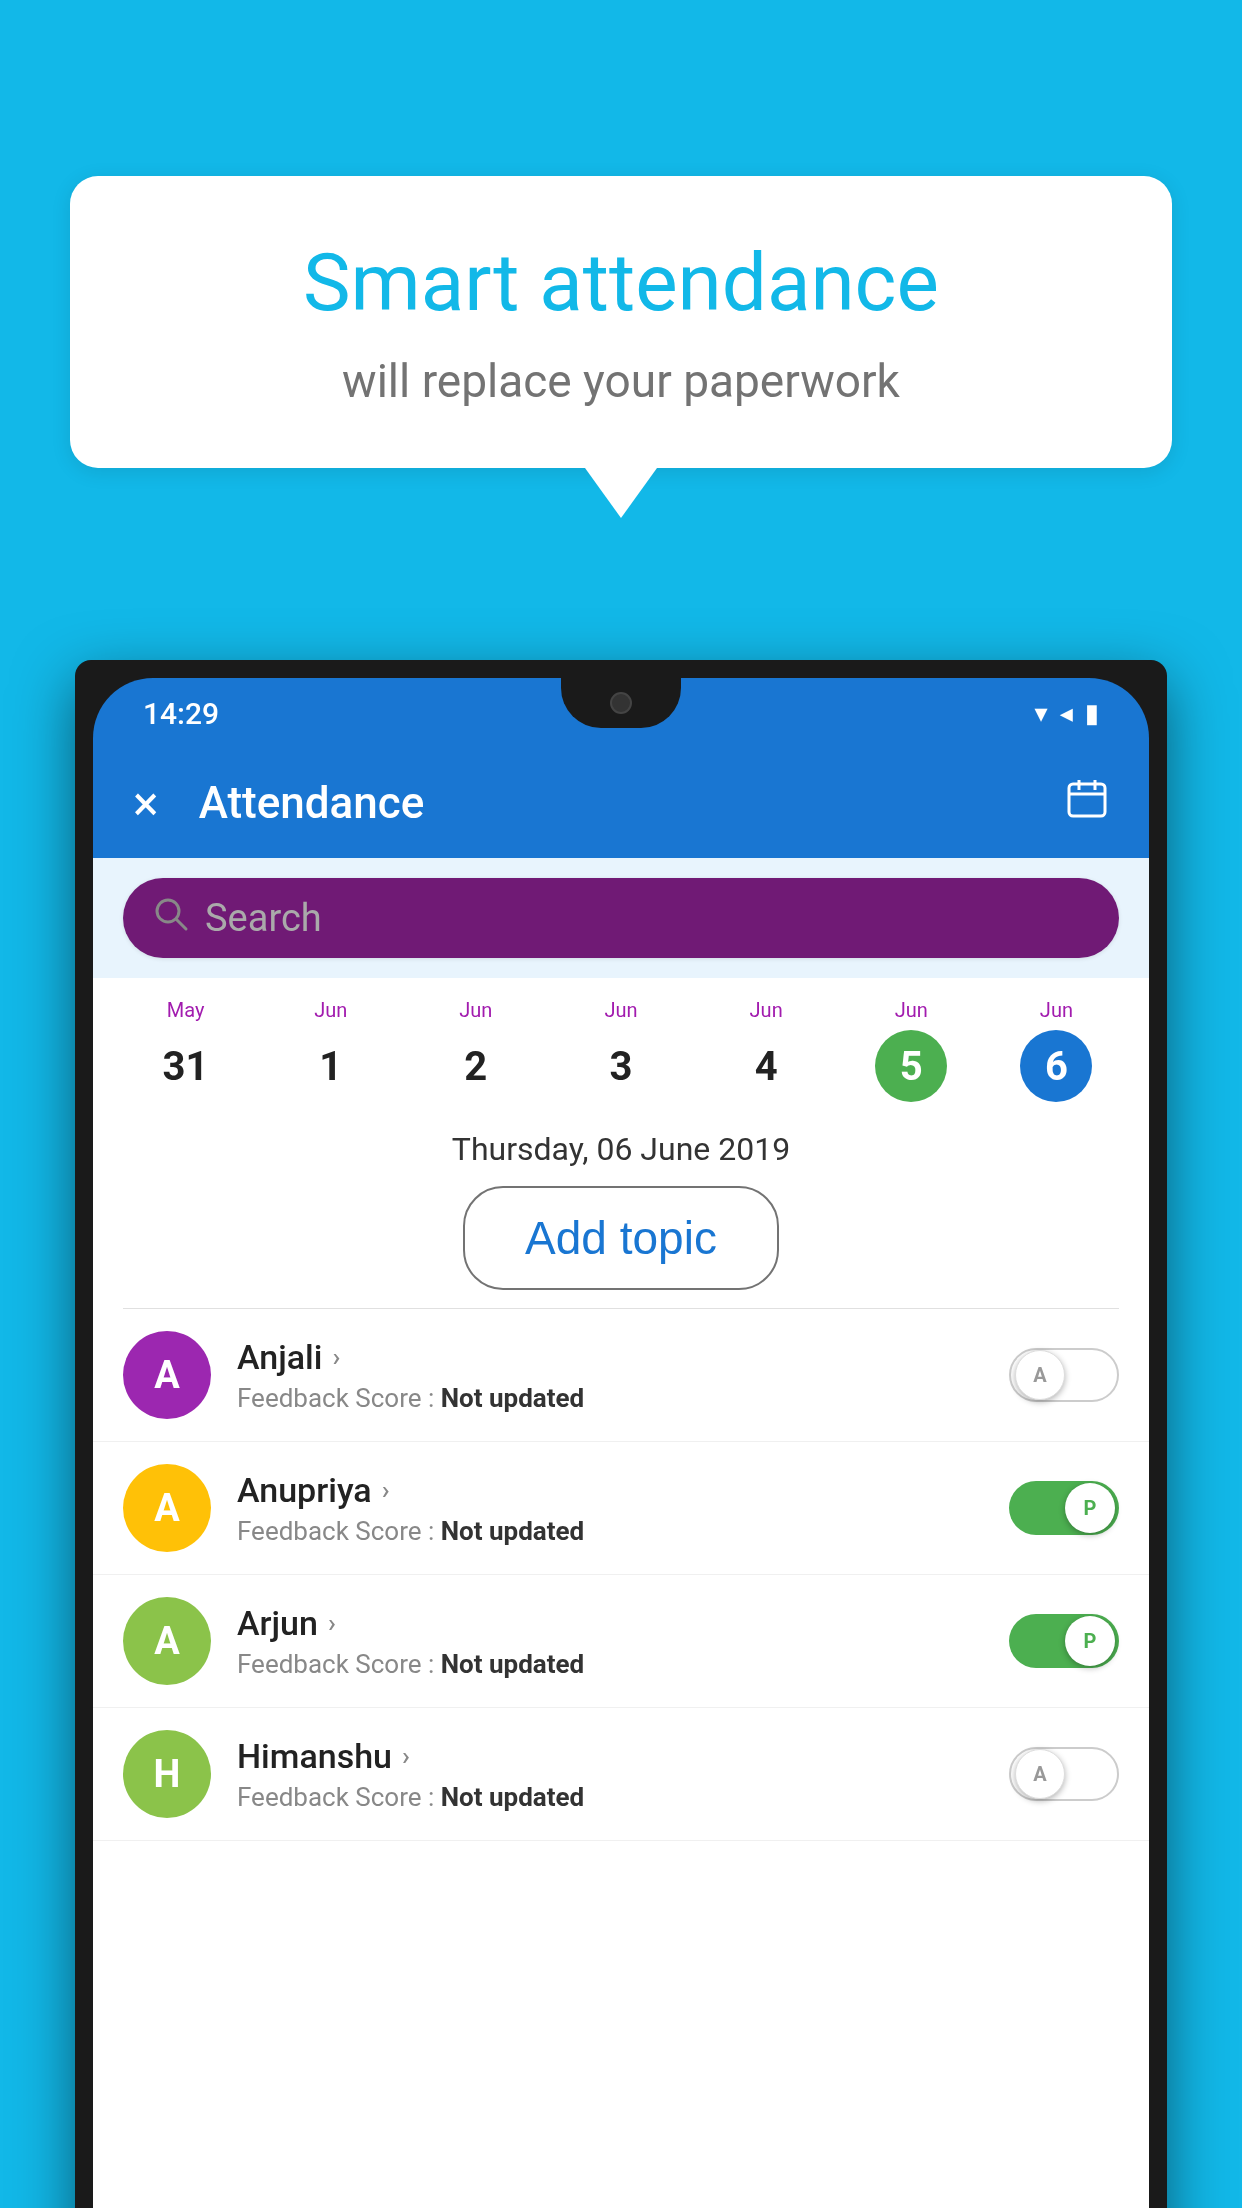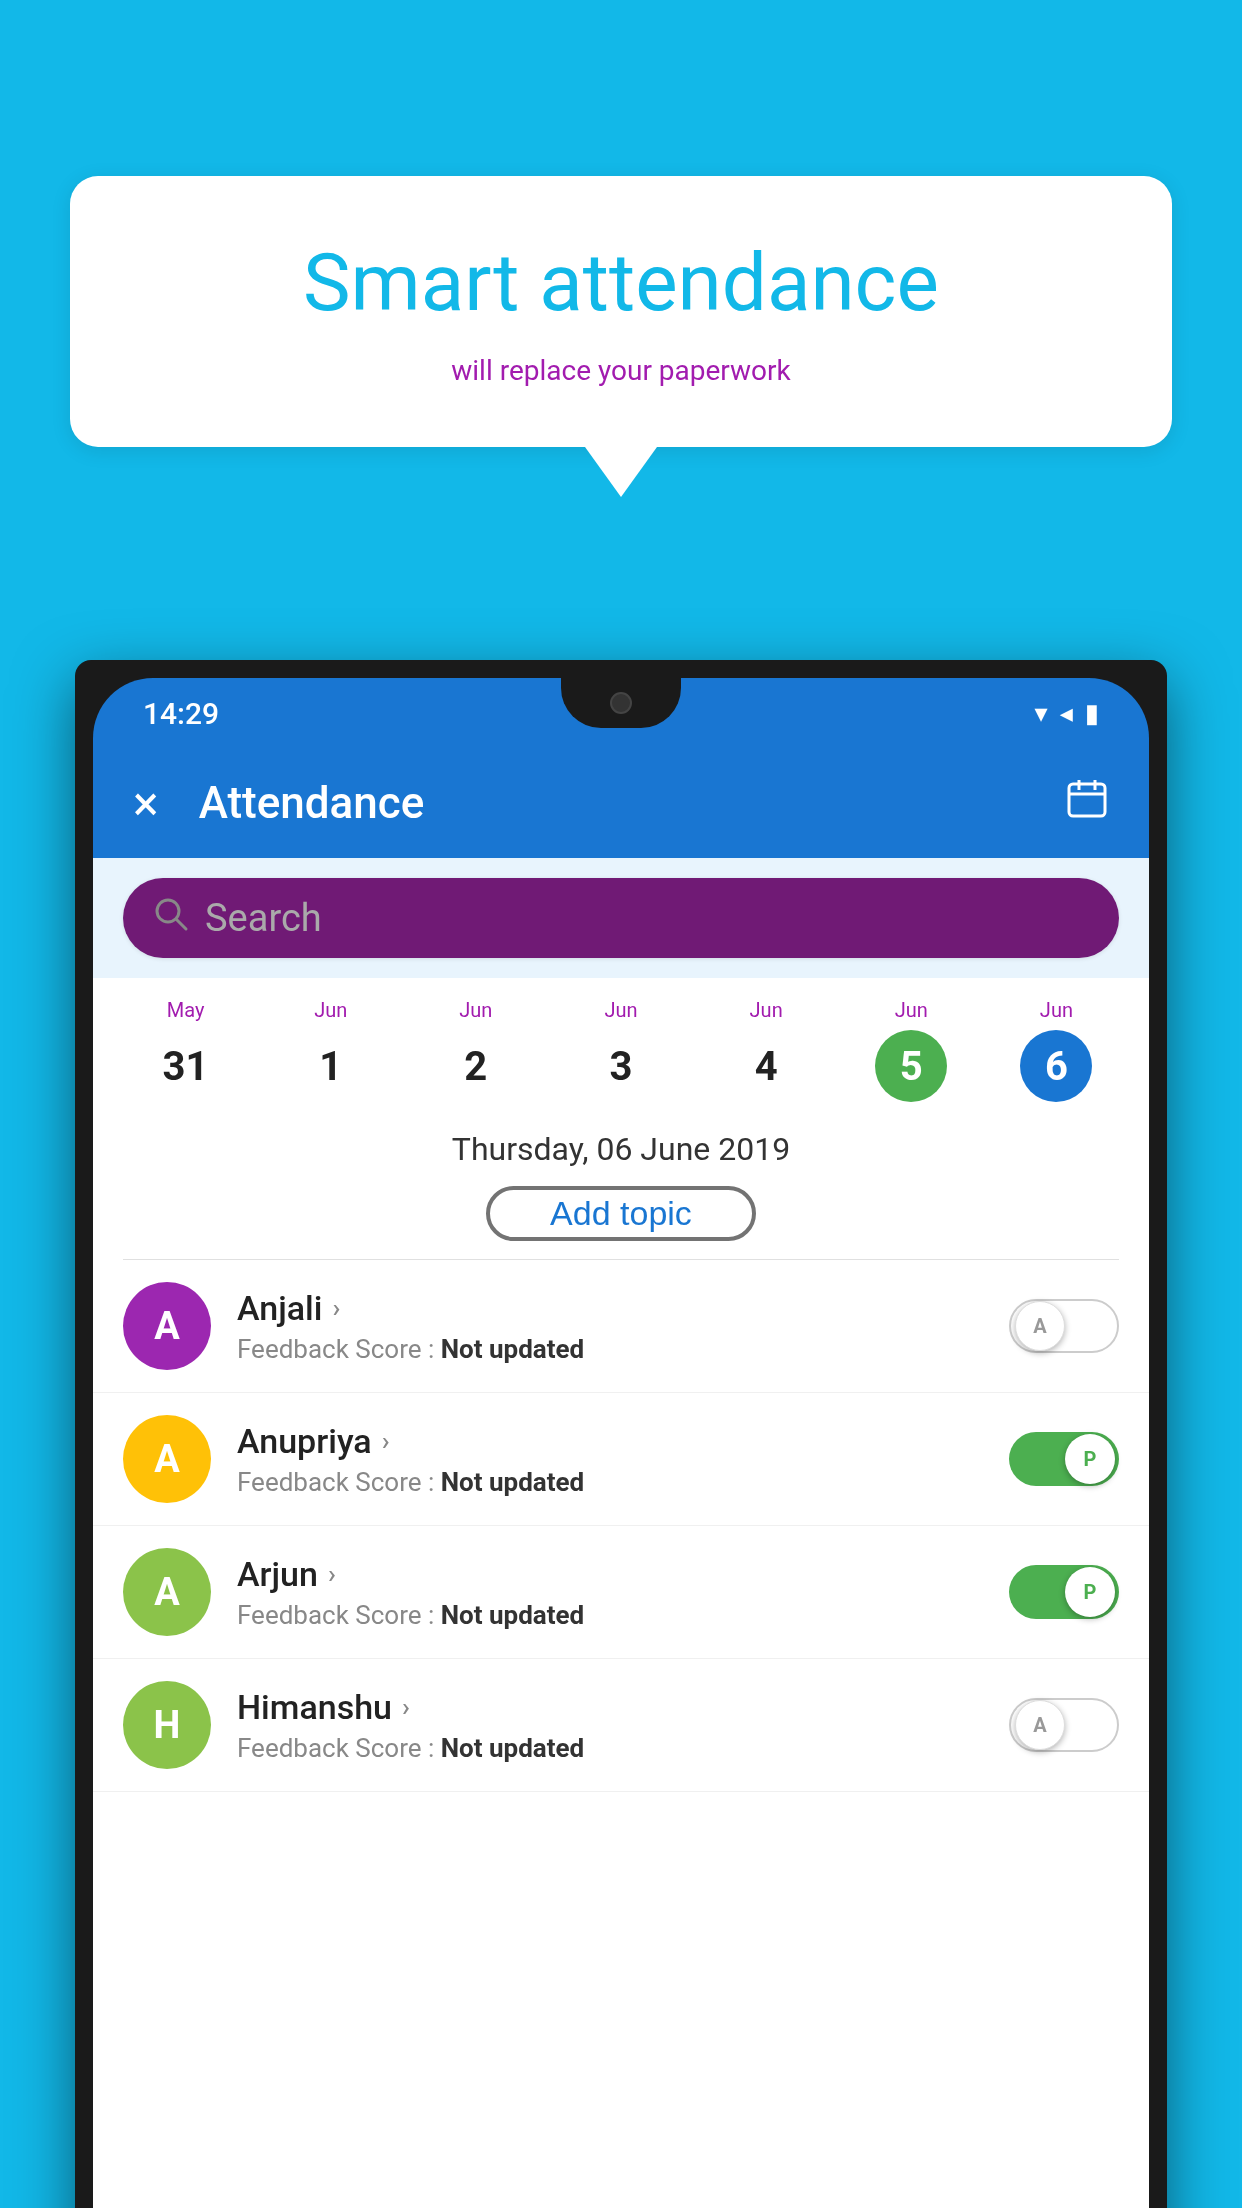--- a/index.html
+++ b/index.html
@@ -42,22 +42,22 @@
     }
 
     .bubble-title {
       font-size: 80px;
       color: #12b8e8;
       font-weight: 400;
       margin-bottom: 24px;
     }
 
     .bubble-subtitle {
-      font-size: 28px;
-      color: #a21caf;
+      font-size: 46px;
+      color: #737373;
       font-weight: 400;
     }
 
     
     .phone-wrapper {
       position: absolute;
       top: 660px;
       left: 75px;
       right: 75px;
       bottom: 0px;
@@ -250,24 +250,24 @@
     
     .add-topic-container {
       display: flex;
       justify-content: center;
       padding: 8px 0 18px 0;
       background: white;
       flex-shrink: 0;
     }
 
     .add-topic-btn {
-      border: 4px solid #737373;
+      border: 2px solid #737373;
       border-radius: 40px;
-      padding: 4px 60px;
-      font-size: 34px;
+      padding: 23px 60px;
+      font-size: 46px;
       color: #1976d2;
       background: white;
       cursor: pointer;
     }
 
     
     .avg-feedback {
       text-align: center;
       font-size: 30px;
       color: #888;

